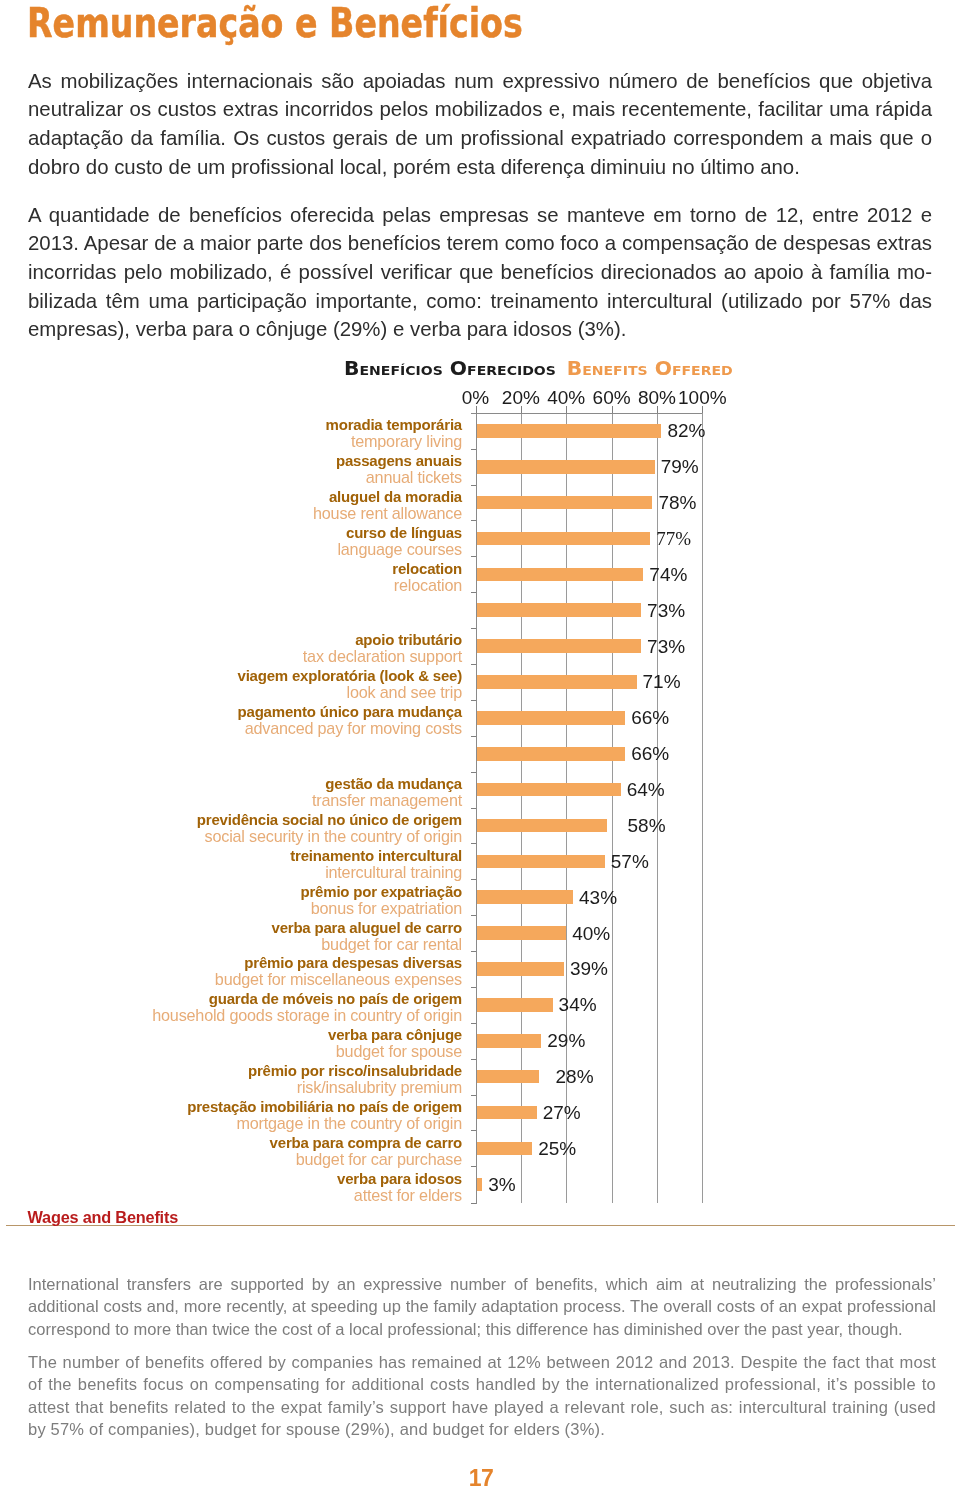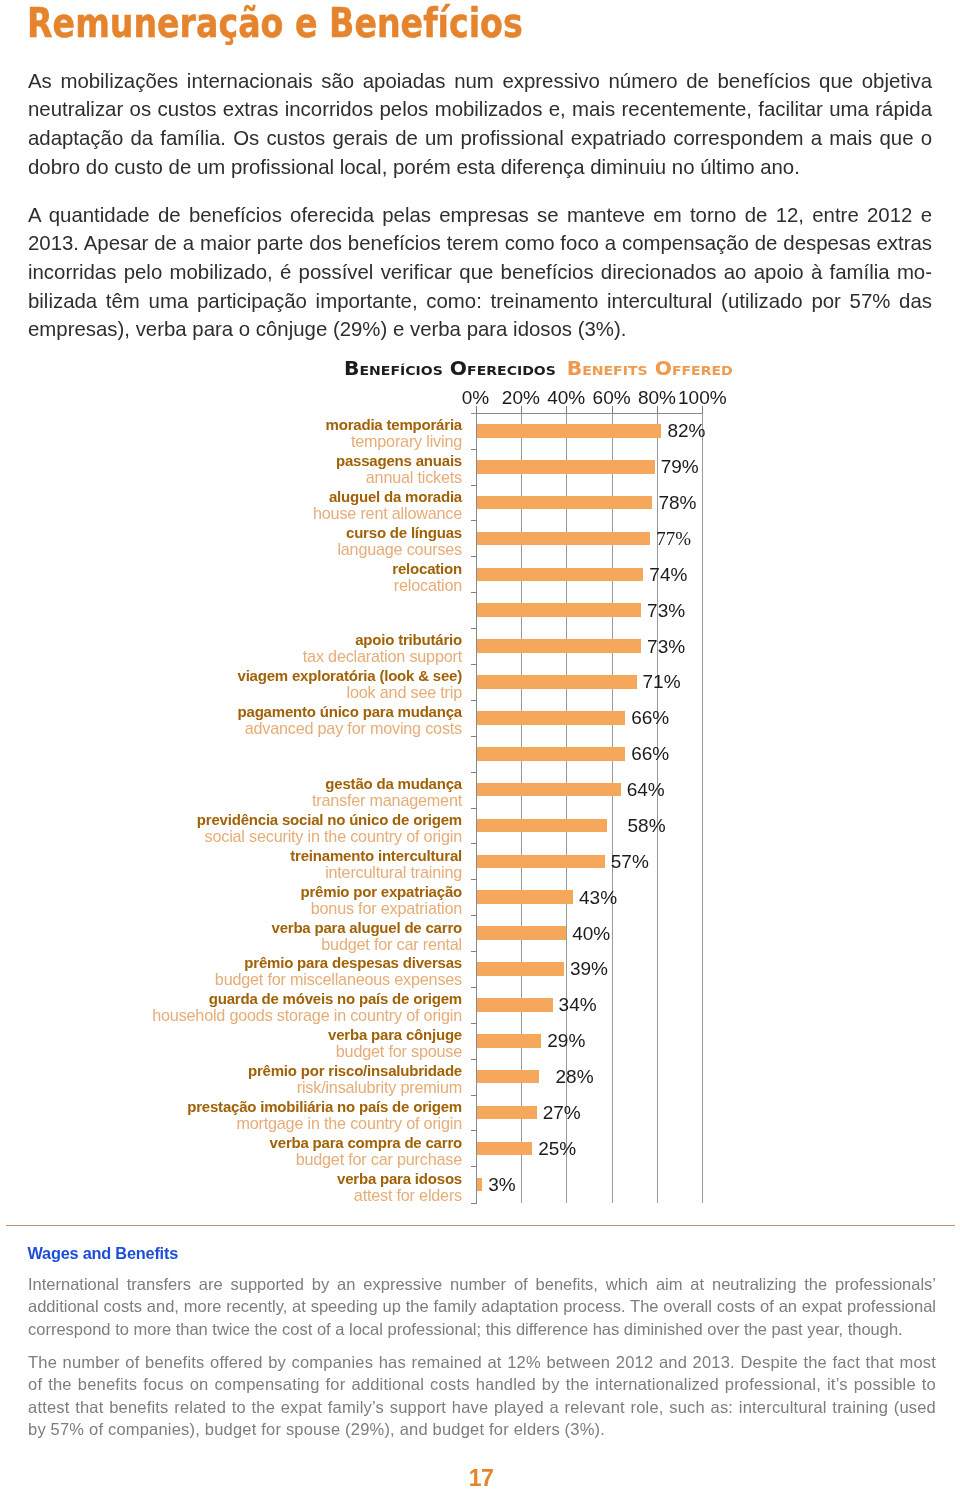--- a/index.html
+++ b/index.html
@@ -68,22 +68,22 @@
 .rl-pt { font-size:15.0px; font-weight:700; color:#a16207; line-height:16.0px; white-space:nowrap;
          letter-spacing:-0.2px;}
 .rl-en { font-size:16.2px; font-weight:400; color:#e7ac77; line-height:16.2px; white-space:nowrap;
          letter-spacing:-0.2px;}
 
 .ytick { position:absolute; width:4.5px; height:1px; background:#7f7f7f; }
 .yaxis { position:absolute; width:1.2px; background:#8a8a8a; }
 
 
 #footer-rule { position:absolute; left:6px; top:1224.5px; width:949px; height:1.7px; background:#b89669; }
-#footer-heading { position:absolute; left:27.5px; top:1244px; font-size:16.3px; font-weight:700;
-  color:#1d4ed8; line-height:19px; letter-spacing:-0.2px;}
+#footer-heading { position:absolute; left:27.5px; top:1208px; font-size:16.3px; font-weight:700;
+  color:#b91c1c; line-height:19px; letter-spacing:-0.2px;}
 .footer-p { position:absolute; left:28px; width:908px; font-variant-ligatures: common-ligatures; font-size:16.5px; line-height:22.4px;
   color:#7d7d7d; text-align:justify; }
 #footer-p1 { top:1273px; }
 #footer-p2 { top:1351px; letter-spacing:0.2px;}
 #page-number { position:absolute; left:0; top:1465.7px; width:962px; text-align:center;
   font-family:"Liberation Sans", sans-serif; font-weight:700; font-size:23px; line-height:24px;
   letter-spacing:-0.5px; color:#e5842c; }
 </style>
 </head>
 <body>

